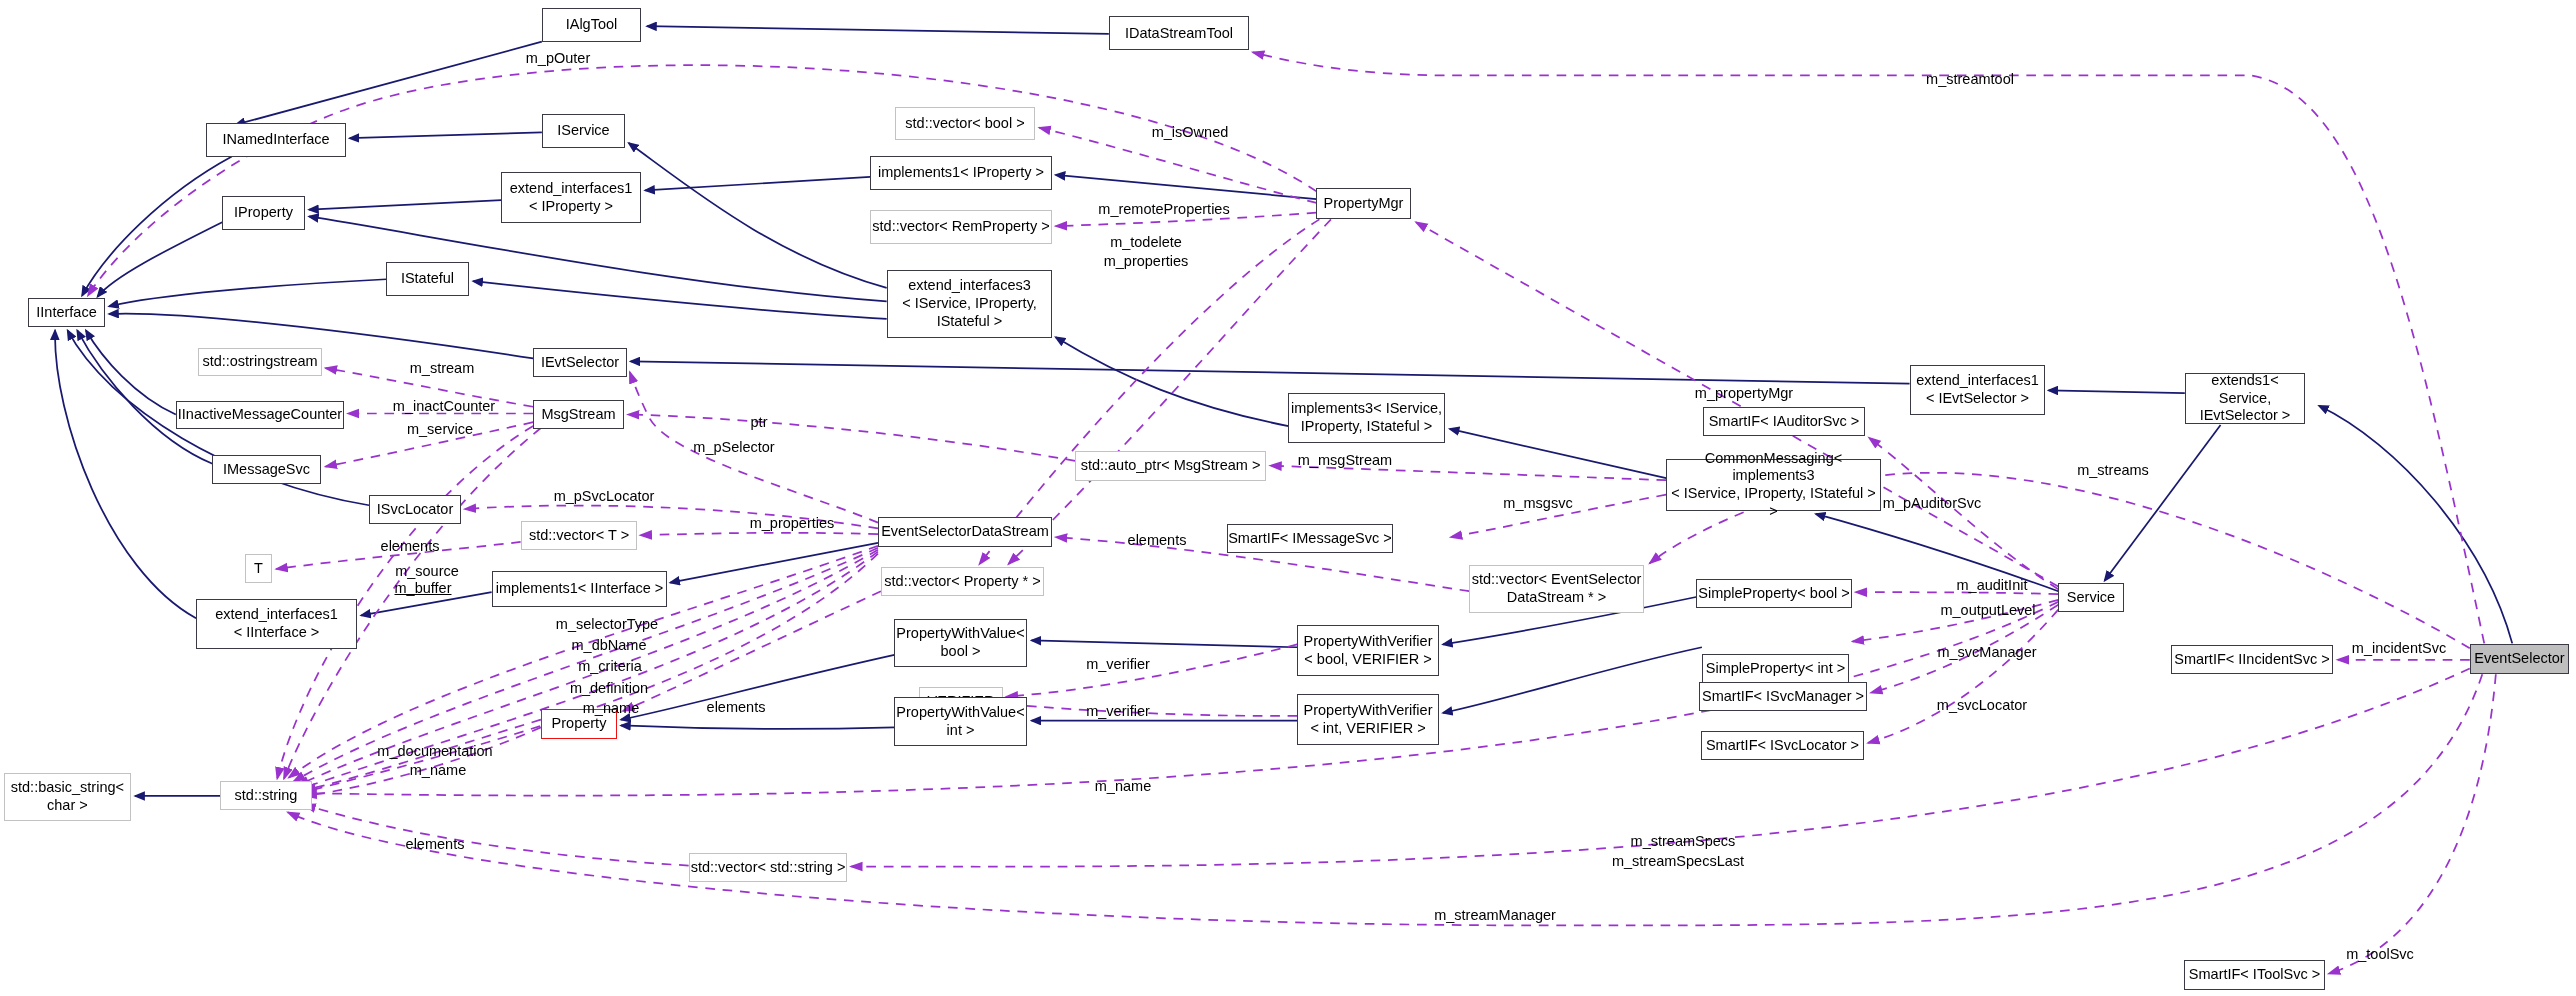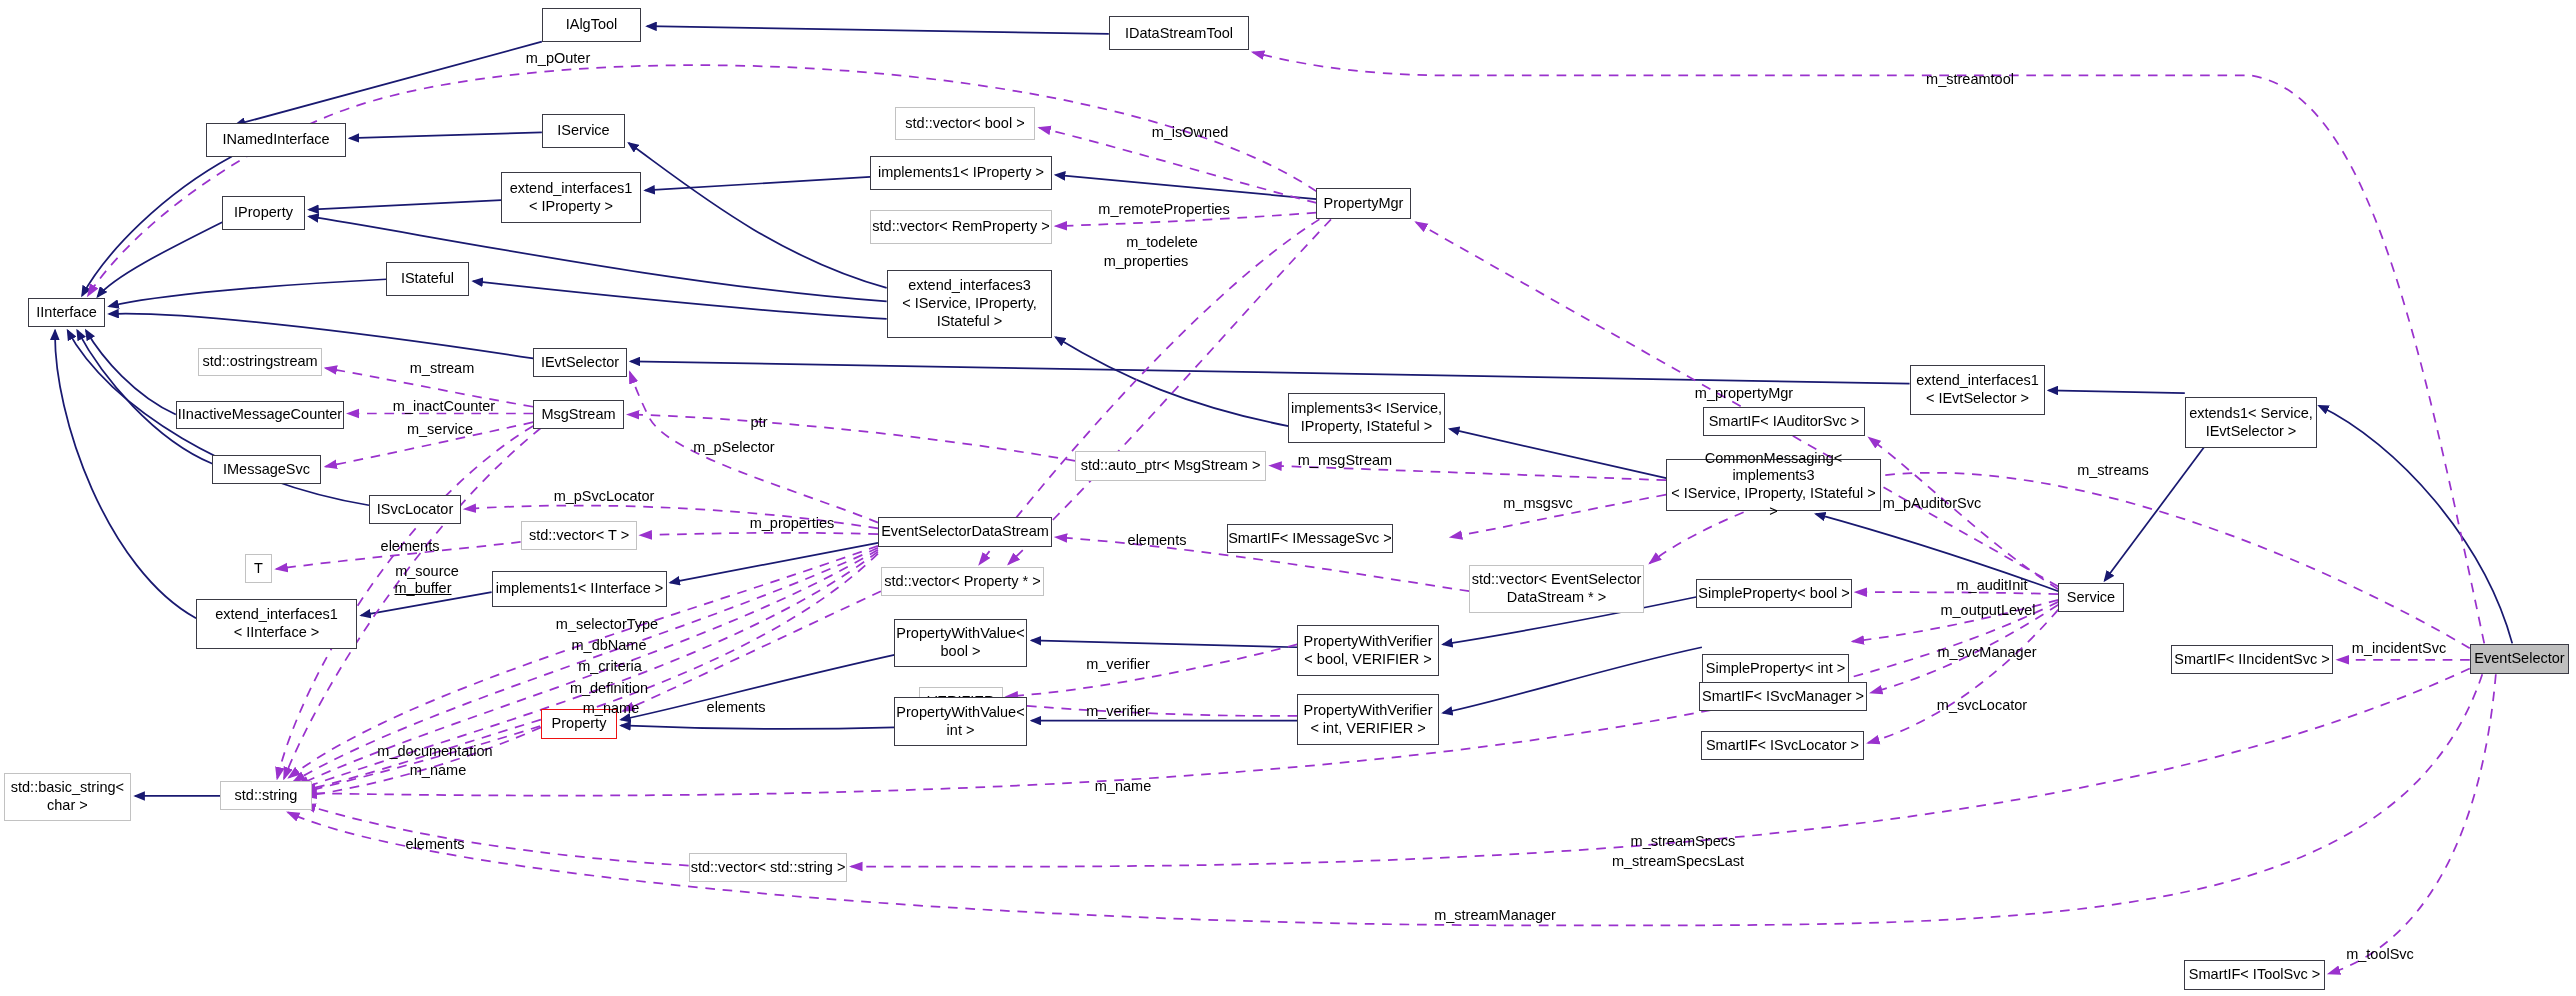--- a/index.html
+++ b/index.html
@@ -124,21 +124,21 @@
   <div class="node tpl" style="left:870px;top:210px;width:182px;height:34px;">std::vector&lt; RemProperty &gt;</div>
   <div class="node" style="left:386px;top:262px;width:83px;height:34px;">IStateful</div>
   <div class="node" style="left:887px;top:270px;width:165px;height:68px;">extend_interfaces3
 &lt; IService, IProperty,
 IStateful &gt;</div>
   <div class="node" style="left:28px;top:298px;width:77px;height:29px;">IInterface</div>
   <div class="node tpl" style="left:198px;top:348px;width:124px;height:28px;">std::ostringstream</div>
   <div class="node" style="left:533px;top:348px;width:94px;height:29px;">IEvtSelector</div>
   <div class="node" style="left:1910px;top:365px;width:135px;height:50px;">extend_interfaces1
 &lt; IEvtSelector &gt;</div>
-  <div class="node" style="left:2185px;top:373px;width:132px;height:51px;margin-top:24px;">extends1&lt; Service,
+  <div class="node" style="left:2185px;top:373px;width:120px;height:51px;">extends1&lt; Service,
 IEvtSelector &gt;</div>
   <div class="node" style="left:176px;top:401px;width:168px;height:28px;">IInactiveMessageCounter</div>
   <div class="node" style="left:533px;top:400px;width:91px;height:29px;">MsgStream</div>
   <div class="node" style="left:1288px;top:393px;width:157px;height:50px;">implements3&lt; IService,
 IProperty, IStateful &gt;</div>
   <div class="node" style="left:1703px;top:407px;width:162px;height:29px;">SmartIF&lt; IAuditorSvc &gt;</div>
   <div class="node" style="left:212px;top:455px;width:109px;height:29px;">IMessageSvc</div>
   <div class="node tpl" style="left:1075px;top:451px;width:191px;height:30px;">std::auto_ptr&lt; MsgStream &gt;</div>
   <div class="node" style="left:1666px;top:459px;width:215px;height:52px;">CommonMessaging&lt; implements3
 &lt; IService, IProperty, IStateful &gt; &gt;</div>
@@ -173,21 +173,21 @@
   <div class="node tpl" style="left:3.9px;top:773px;width:127px;height:48px;">std::basic_string&lt;
 char &gt;</div>
   <div class="node tpl" style="left:220px;top:781px;width:92px;height:29px;">std::string</div>
   <div class="node tpl" style="left:689px;top:853px;width:158px;height:29px;">std::vector&lt; std::string &gt;</div>
   <div class="node" style="left:2184px;top:960px;width:141px;height:30px;">SmartIF&lt; IToolSvc &gt;</div>
 
   <div class="elabel" style="left:558px;top:58px;">m_pOuter</div>
   <div class="elabel" style="left:1970px;top:79px;">m_streamtool</div>
   <div class="elabel" style="left:1190px;top:132px;">m_isOwned</div>
   <div class="elabel" style="left:1164px;top:209px;">m_remoteProperties</div>
-  <div class="elabel" style="left:1146px;top:242px;margin-left:16px;">m_todelete</div>
+  <div class="elabel" style="left:1146px;top:242px;">m_todelete</div>
   <div class="elabel" style="left:1146px;top:261px;">m_properties</div>
   <div class="elabel" style="left:1744px;top:393px;">m_propertyMgr</div>
   <div class="elabel" style="left:442px;top:368px;">m_stream</div>
   <div class="elabel" style="left:444px;top:406px;">m_inactCounter</div>
   <div class="elabel" style="left:440px;top:429px;">m_service</div>
   <div class="elabel" style="left:759px;top:422px;">ptr</div>
   <div class="elabel" style="left:734px;top:447px;">m_pSelector</div>
   <div class="elabel" style="left:604px;top:496px;">m_pSvcLocator</div>
   <div class="elabel" style="left:792px;top:523px;">m_properties</div>
   <div class="elabel" style="left:410px;top:546px;">elements</div>

